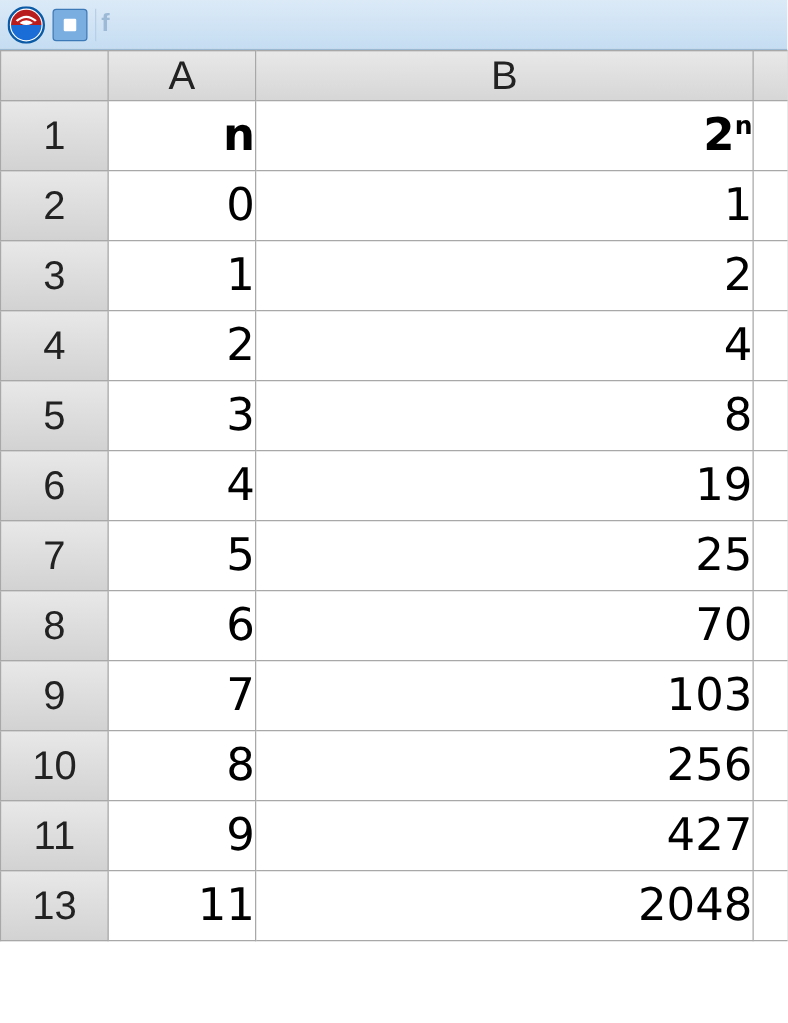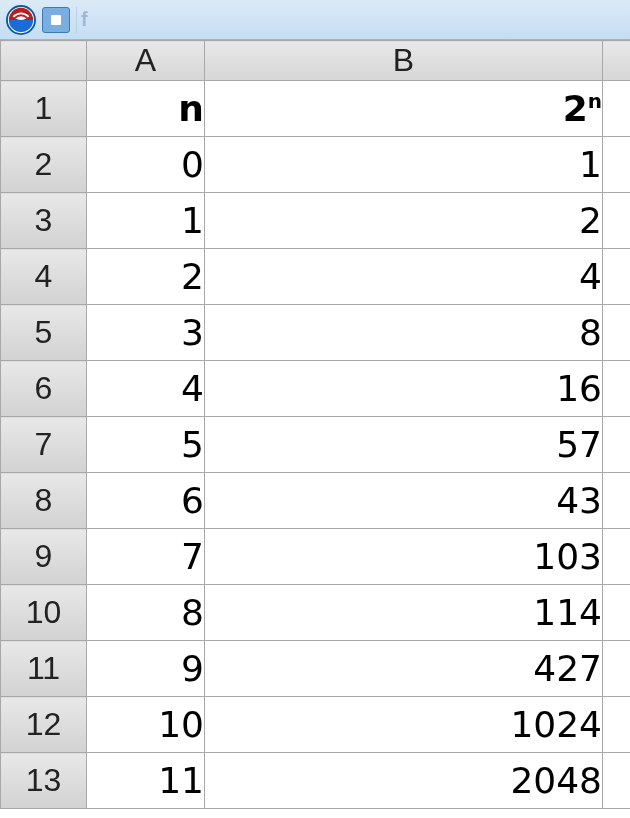--- a/index.html
+++ b/index.html
@@ -174,59 +174,53 @@
       </tr>
       <tr>
         <th class="row-hdr">5</th>
         <td class="cell"><span class="cell-text">3</span></td>
         <td class="cell"><span class="cell-text">8</span></td>
         <td class="stub"></td>
       </tr>
       <tr>
         <th class="row-hdr">6</th>
         <td class="cell"><span class="cell-text">4</span></td>
-        <td class="cell"><span class="cell-text">16</span></td>
+        <td class="cell"><span class="cell-text">19</span></td>
         <td class="stub"></td>
       </tr>
       <tr>
         <th class="row-hdr">7</th>
         <td class="cell"><span class="cell-text">5</span></td>
-        <td class="cell"><span class="cell-text">57</span></td>
+        <td class="cell"><span class="cell-text">25</span></td>
         <td class="stub"></td>
       </tr>
       <tr>
         <th class="row-hdr">8</th>
         <td class="cell"><span class="cell-text">6</span></td>
-        <td class="cell"><span class="cell-text">43</span></td>
+        <td class="cell"><span class="cell-text">70</span></td>
         <td class="stub"></td>
       </tr>
       <tr>
         <th class="row-hdr">9</th>
         <td class="cell"><span class="cell-text">7</span></td>
         <td class="cell"><span class="cell-text">103</span></td>
         <td class="stub"></td>
       </tr>
       <tr>
         <th class="row-hdr">10</th>
         <td class="cell"><span class="cell-text">8</span></td>
-        <td class="cell"><span class="cell-text">114</span></td>
+        <td class="cell"><span class="cell-text">256</span></td>
         <td class="stub"></td>
       </tr>
       <tr>
         <th class="row-hdr">11</th>
         <td class="cell"><span class="cell-text">9</span></td>
         <td class="cell"><span class="cell-text">427</span></td>
         <td class="stub"></td>
       </tr>
       <tr>
-        <th class="row-hdr">12</th>
-        <td class="cell"><span class="cell-text">10</span></td>
-        <td class="cell"><span class="cell-text">1024</span></td>
-        <td class="stub"></td>
-      </tr>
-      <tr>
         <th class="row-hdr">13</th>
         <td class="cell"><span class="cell-text">11</span></td>
         <td class="cell"><span class="cell-text">2048</span></td>
         <td class="stub"></td>
       </tr>
     </tbody>
 </table>
 
 </body></html>

